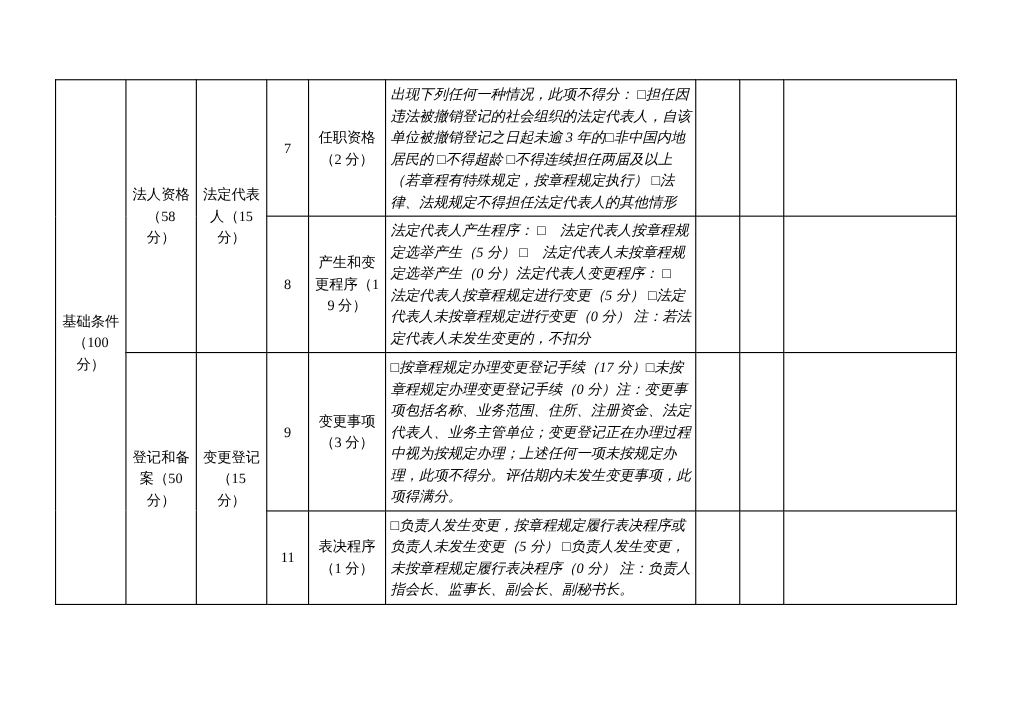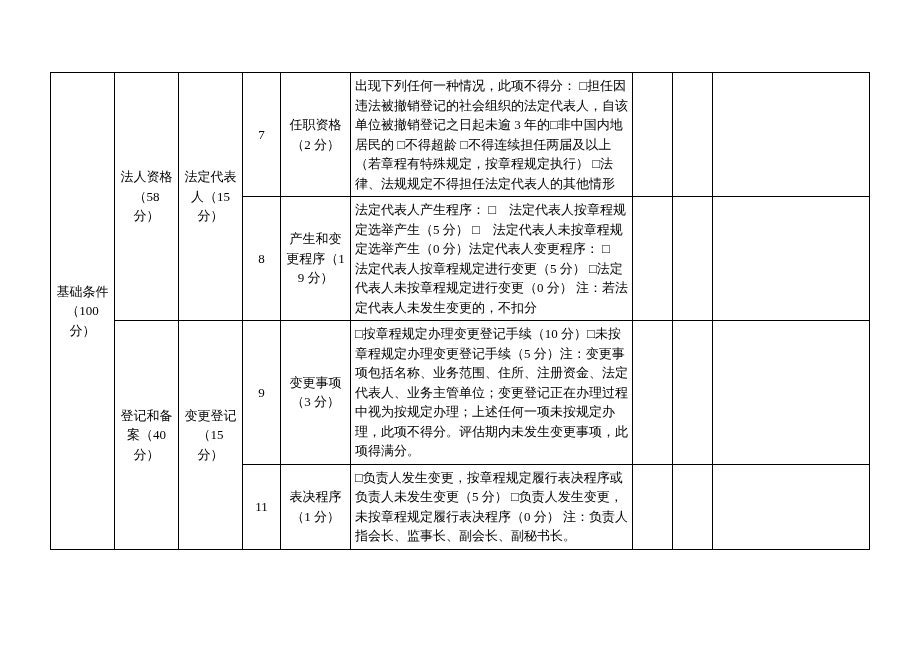--- a/index.html
+++ b/index.html
@@ -26,20 +26,21 @@
       vertical-align: middle;
       padding: 3px 4px;
       line-height: 1.5;
       word-break: break-all;
     }
     .center {
       text-align: center;
     }
     .left {
       text-align: left;
+      font-style: italic;
     }
     .col-a { width: 64px; }
     .col-b { width: 64px; }
     .col-c { width: 64px; }
     .col-d { width: 38px; }
     .col-e { width: 70px; }
     .col-f { width: 282px; }
     .col-g { width: 40px; }
     .col-h { width: 40px; }
     .col-i { width: auto; }
@@ -82,25 +83,25 @@
 □　法定代表人按章程规定选举产生（5 分）
 □　法定代表人未按章程规定选举产生（0 分）法定代表人变更程序：
 □　法定代表人按章程规定进行变更（5 分）
 □法定代表人未按章程规定进行变更（0 分）
 注：若法定代表人未发生变更的，不扣分</td>
       <td></td>
       <td></td>
       <td></td>
     </tr>
     <tr>
-      <td rowspan="2" class="center">登记和备案（40 分）</td>
+      <td rowspan="2" class="center">登记和备案（50 分）</td>
       <td rowspan="2" class="center">变更登记（15 分）</td>
       <td class="center">9</td>
       <td class="center">变更事项（3 分）</td>
-      <td class="left">□按章程规定办理变更登记手续（10 分）□未按章程规定办理变更登记手续（5 分）注：变更事项包括名称、业务范围、住所、注册资金、法定代表人、业务主管单位；变更登记正在办理过程中视为按规定办理；上述任何一项未按规定办理，此项不得分。评估期内未发生变更事项，此项得满分。</td>
+      <td class="left">□按章程规定办理变更登记手续（17 分）□未按章程规定办理变更登记手续（0 分）注：变更事项包括名称、业务范围、住所、注册资金、法定代表人、业务主管单位；变更登记正在办理过程中视为按规定办理；上述任何一项未按规定办理，此项不得分。评估期内未发生变更事项，此项得满分。</td>
       <td></td>
       <td></td>
       <td></td>
     </tr>
     <tr>
       <td class="center">11</td>
       <td class="center">表决程序（1 分）</td>
       <td class="left">□负责人发生变更，按章程规定履行表决程序或负责人未发生变更（5 分）
 □负责人发生变更，未按章程规定履行表决程序（0 分）
 注：负责人指会长、监事长、副会长、副秘书长。</td>

